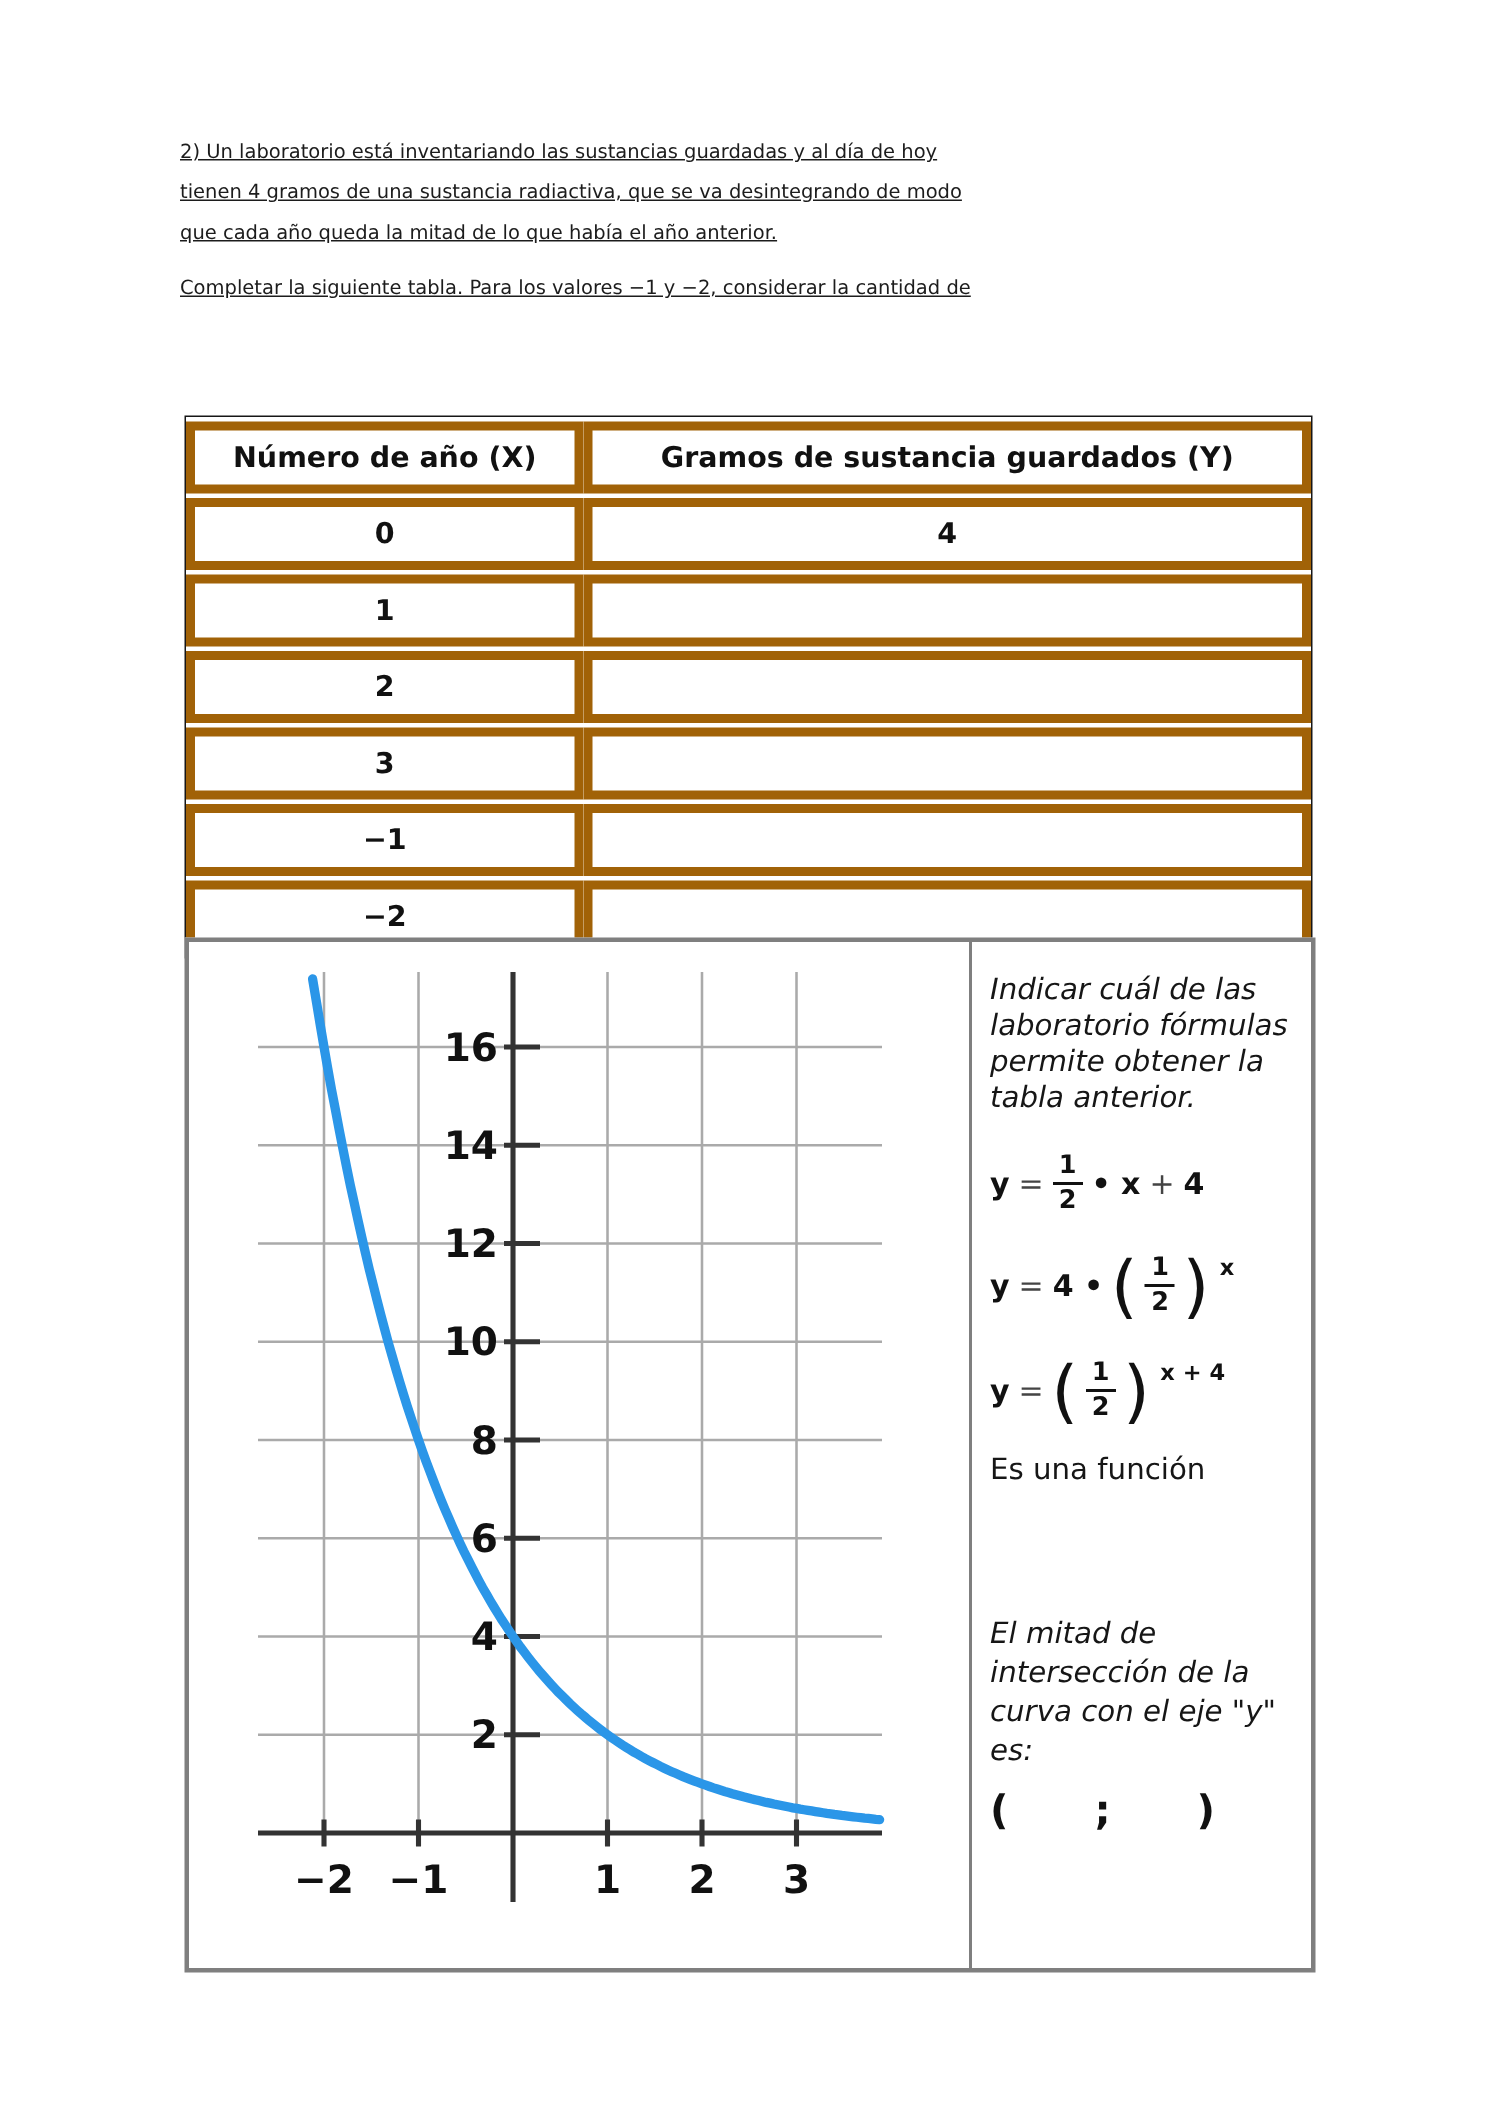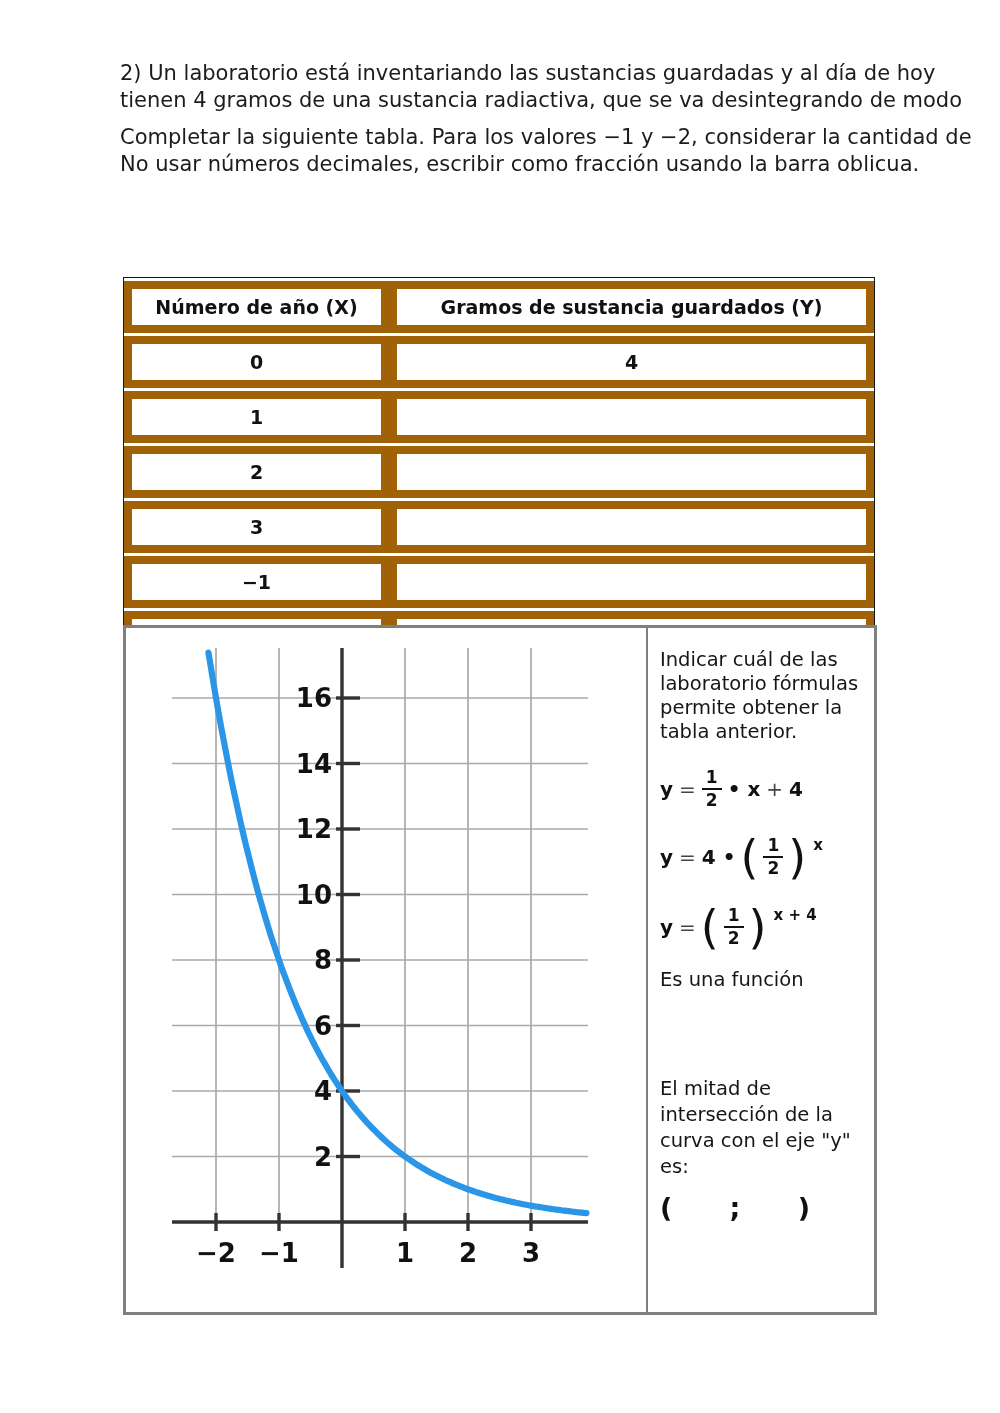--- a/index.html
+++ b/index.html
@@ -1,38 +1,38 @@
 <!DOCTYPE html>
 <html><head>
 <meta charset="utf-8">
 <style>
   html,body{margin:0;padding:0;background:#ffffff;}
   .page{position:relative;width:1000px;height:1413px;background:#ffffff;
         font-family:"DejaVu Sans",sans-serif;color:#1c1c1c;overflow:hidden;}
 
   
-  .intro{position:absolute;left:120px;top:60px;font-size:21px;line-height:27px;}
+  .intro{position:absolute;left:120px;top:88px;font-size:13px;line-height:27px;text-decoration:underline;}
   .intro .line{white-space:nowrap;}
   .intro .gap{margin-top:10px;}
 
   
   .values-table{position:absolute;left:123px;top:277px;width:752px;
         border-collapse:separate;border-spacing:0 3px;border:1px solid #161616;
         font-size:19px;color:#111;text-align:center;}
-  .values-table th,.values-table td{border:8px solid #a16207;font-weight:700;
+  .values-table th,.values-table td{border:6px solid #a16207;font-weight:700;
         height:36px;padding:0 16px;background:#ffffff;}
 
   
   .figure{position:absolute;left:123px;top:625px;width:754px;height:690px;
         border:3px solid #7f7f7f;box-sizing:border-box;display:flex;background:#fff;}
   .graph-panel{width:522px;height:100%;border-right:2px solid #7f7f7f;box-sizing:border-box;}
   .graph-panel svg{display:block;width:520px;height:684px;}
 
   .side-panel{flex:1;padding:20px 6px 0 12px;font-size:19.5px;line-height:24px;color:#161616;}
-  .side-panel .line{white-space:nowrap;}
+  .side-panel .line{white-space:nowrap;font-style:italic;}
 
   .formula{display:flex;align-items:center;font-weight:700;font-size:20px;color:#111;gap:6px;}
   .formula.f1{margin-top:24px;}
   .formula.f2{margin-top:26px;}
   .formula.f3{margin-top:28px;}
   .fe{font-weight:400;color:#444;}
   .frac{display:inline-flex;flex-direction:column;align-items:center;font-size:17px;line-height:1.15;}
   .frac .num{padding:0 4px;}
   .frac .den{border-top:2.5px solid #111;padding:1px 4px 0;}
   .paren{font-size:46px;font-weight:400;line-height:0.85;color:#111;margin:0 -1px;}
@@ -44,22 +44,22 @@
         font-size:27px;font-weight:700;color:#111;}
 </style>
 </head>
 <body>
 
 <div class="page">
 
   <div class="intro">
     <div class="line">2) Un laboratorio está inventariando las sustancias guardadas y al día de hoy</div>
     <div class="line">tienen 4 gramos de una sustancia radiactiva, que se va desintegrando de modo</div>
+    <div class="line">que cada año queda la mitad de lo que había el año anterior.</div>
     <div class="line gap">Completar la siguiente tabla. Para los valores −1 y −2, considerar la cantidad de</div>
-    <div class="line">No usar números decimales, escribir como fracción usando la barra oblicua.</div>
   </div>
 
   <table class="values-table">
     <colgroup>
         <col style="width:265px">
         <col>
       </colgroup>
     <thead>
       <tr>
         <th>Número de año (X)</th>

